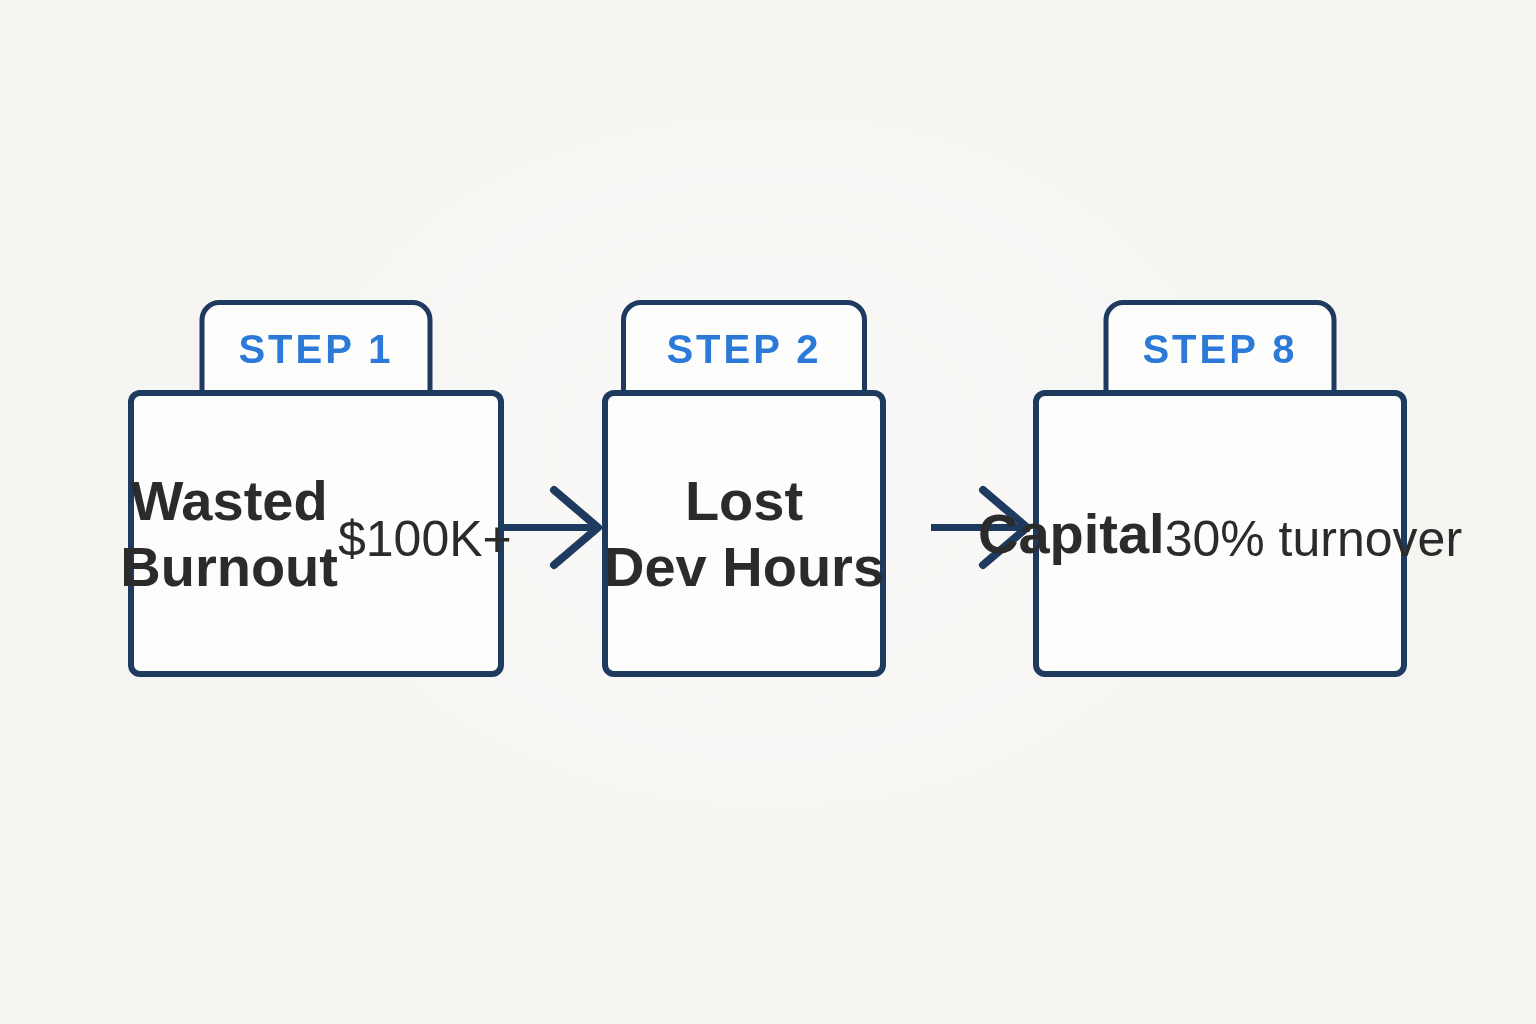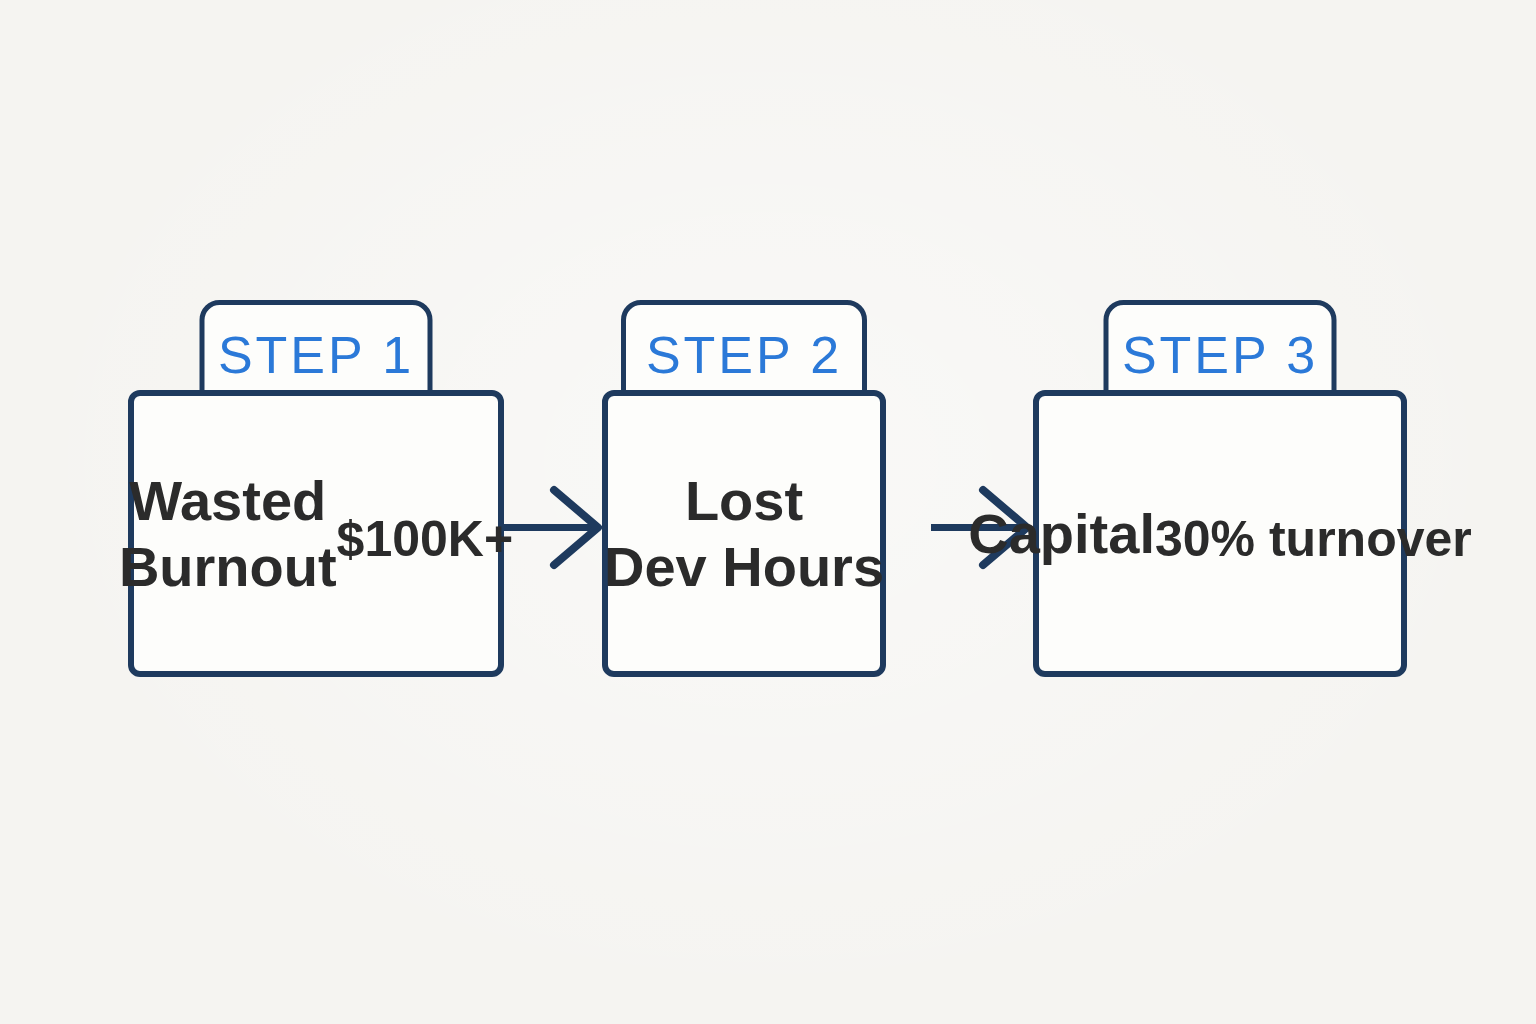--- a/index.html
+++ b/index.html
@@ -43,22 +43,22 @@
     display:flex;
     justify-content:center;
     align-items:flex-start;
     padding-top:22px;
   }
   .step1 .tab{width:233px;}
   .step2 .tab{width:246px;}
   .step3 .tab{width:233px;}
 
   .tab-label{
-    font-size:52px;
-    font-weight:normal;
+    font-size:40px;
+    font-weight:bold;
     letter-spacing:3px;
     color:var(--accent-blue);
     line-height:1.1;
     white-space:nowrap;
   }
 
   .box{
     position:absolute;
     top:90px;
     left:0;
@@ -76,21 +76,21 @@
   }
   .box-title{
     font-size:56px;
     font-weight:bold;
     color:var(--text-dark);
     line-height:1.17;
     white-space:nowrap;
   }
   .box-value{
     font-size:50px;
-    font-weight:700;
+    font-weight:400;
     color:var(--text-dark);
     line-height:1.2;
     margin-top:10px;
     white-space:nowrap;
     text-align:center;
   }
 
   .arrow{
     position:absolute;
     top:485px;
@@ -141,21 +141,21 @@
 
   <div class="arrow arrow2">
     <svg viewBox="0 0 100 85" fill="none" xmlns="http://www.w3.org/2000/svg">
       <line x1="0" y1="42.5" x2="94" y2="42.5" stroke="currentColor" stroke-width="7"></line>
       <polyline points="52,5 96,42.5 52,80" stroke="currentColor" stroke-width="8" stroke-linecap="round" stroke-linejoin="round"></polyline>
     </svg>
   </div>
 
   <section class="step step3">
     <div class="tab">
-      <span class="tab-label">STEP 3</span>
+      <span class="tab-label">STEP 8</span>
     </div>
     <div class="box">
       <div class="box-title">
         <div>Capital</div>
       </div>
       <div class="box-value">30% turnover</div>
     </div>
   </section>
 
 </div>

